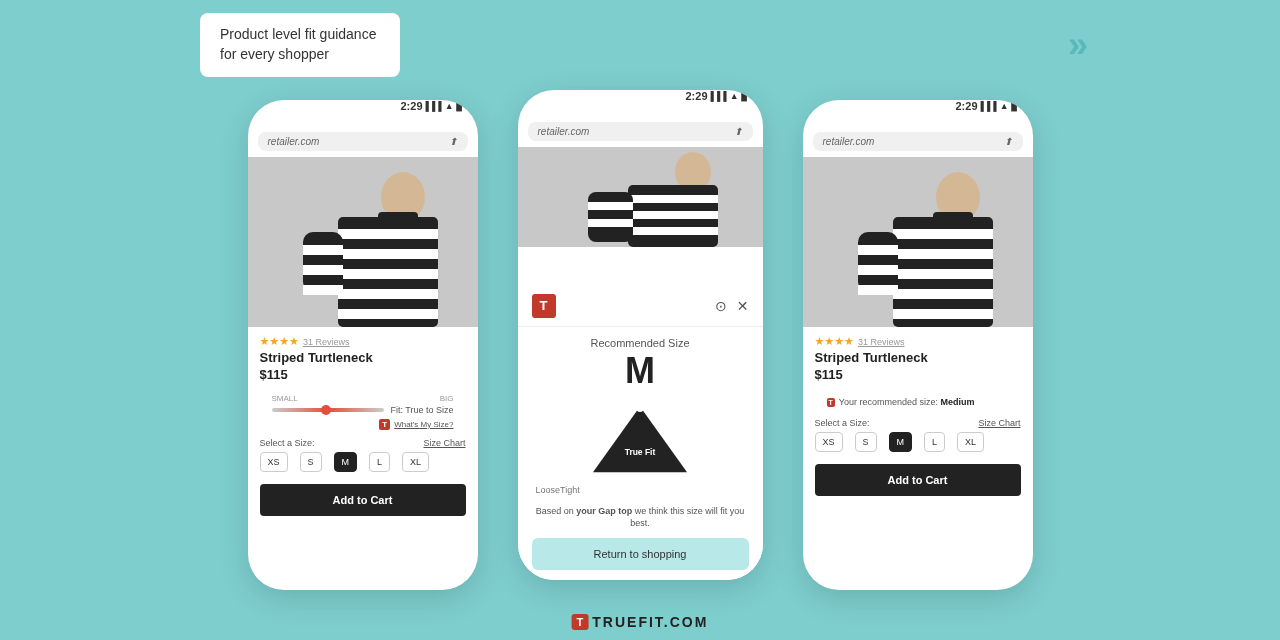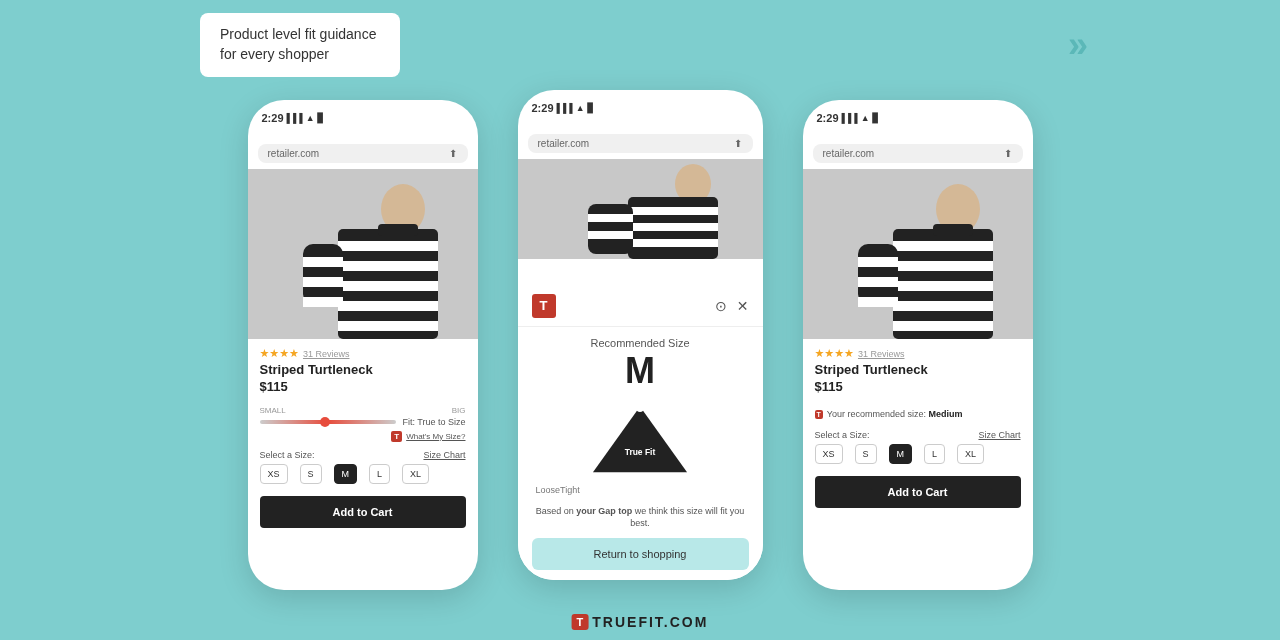--- a/index.html
+++ b/index.html
@@ -71,37 +71,38 @@
     .phone-middle {
       width: 245px;
       z-index: 10;
       position: relative;
       top: -10px;
     }
 
     
     .status-bar {
       display: flex;
-      justify-content: flex-start;
-      align-items: center;
-      padding: 12px 14px 4px;
+      justify-content: flex-end;
+      align-items: center;
+      padding: 0 14px 4px;
       font-size: 11px;
       font-weight: 600;
       color: #333;
     }
     .status-icons {
       display: flex;
       gap: 3px;
       align-items: center;
       font-size: 9px;
     }
 
     
     .browser-bar {
       padding: 16px 10px 6px;
+      font-style: italic;
     }
     .url-bar {
       background: #f0f0f0;
       border-radius: 8px;
       padding: 4px 10px;
       font-size: 10px;
       color: #666;
       display: flex;
       justify-content: space-between;
       align-items: center;
@@ -145,21 +146,21 @@
       margin: 2px 0;
     }
     .product-price {
       font-size: 13px;
       font-weight: 600;
       color: #222;
     }
 
     
     .fit-section {
-      padding: 4px 12px;
+      padding: 4px 24px;
     }
     .fit-bar-label {
       display: flex;
       justify-content: space-between;
       align-items: center;
       font-size: 8px;
       color: #999;
       margin-bottom: 2px;
     }
     .fit-bar-container {

